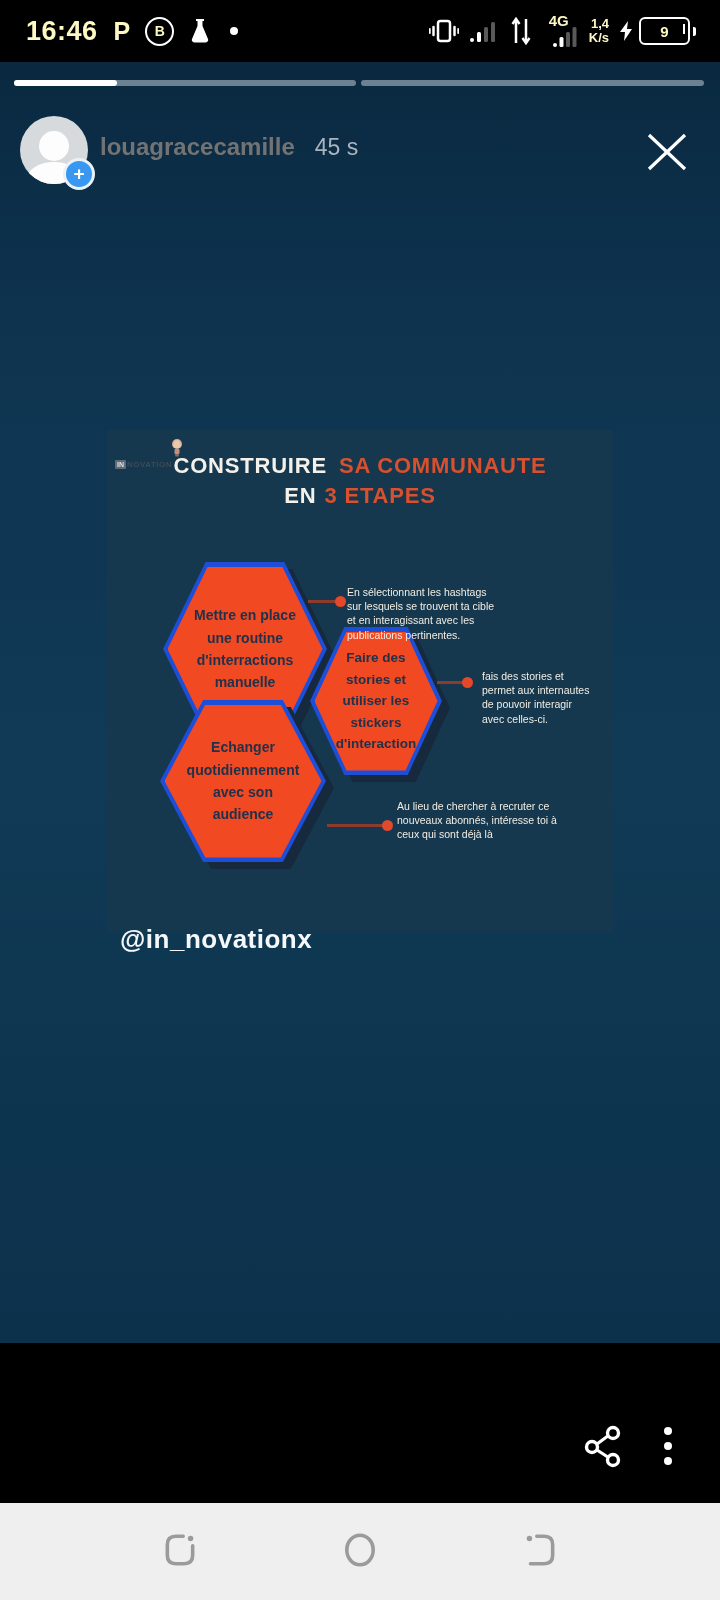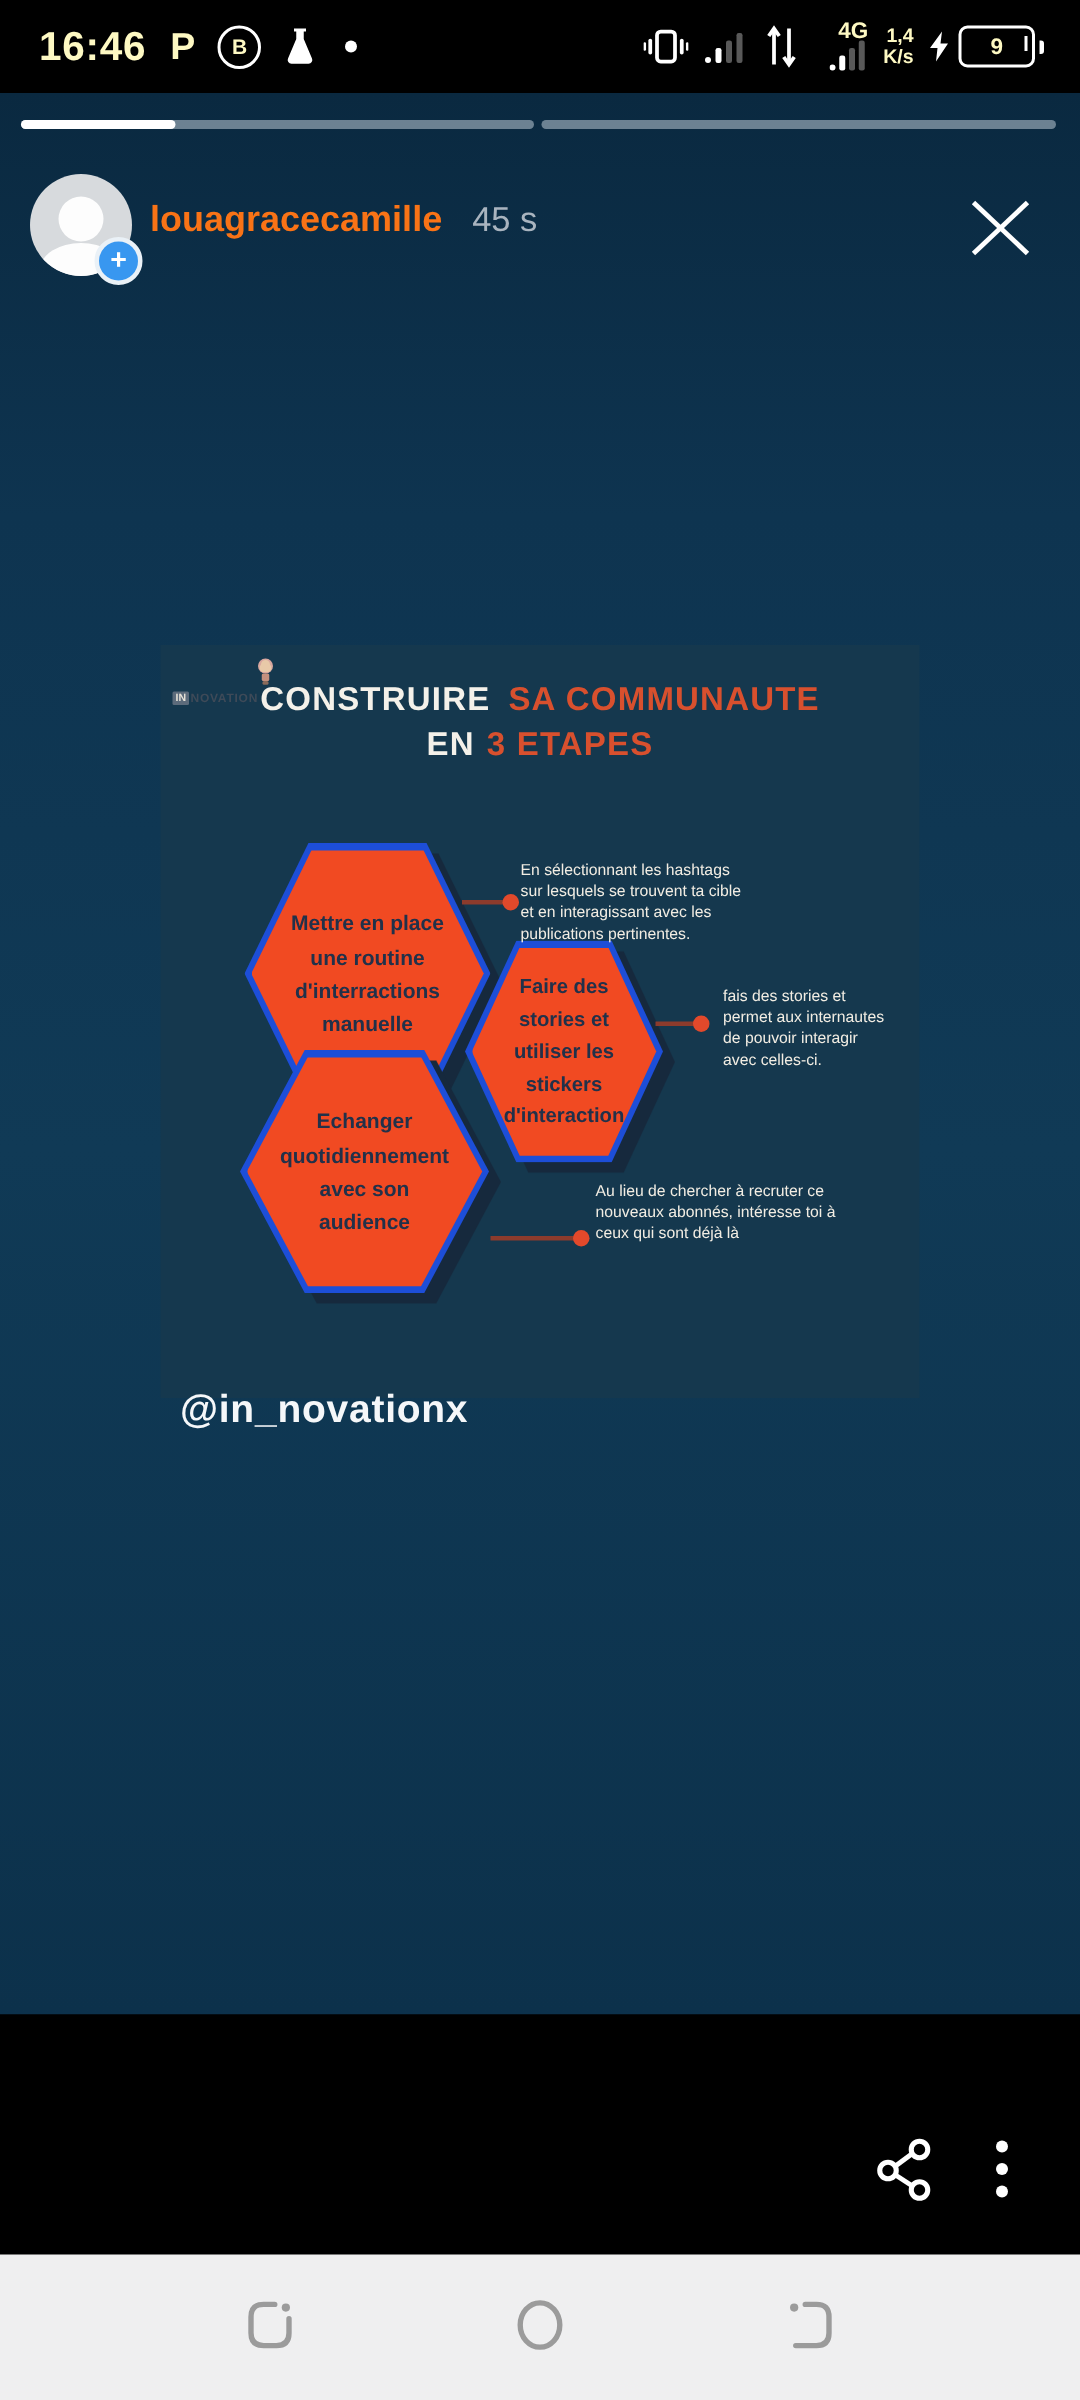--- a/index.html
+++ b/index.html
@@ -11,21 +11,21 @@
               display:flex;align-items:center;color:#fef9c3;}
   .sb-time{margin-left:26px;font-size:27px;font-weight:bold;letter-spacing:0.5px;}
   .sb-left{display:flex;align-items:center;gap:15px;margin-left:16px;}
   .sb-p{font-size:25px;font-weight:bold;}
   .sb-bcircle{width:25px;height:25px;border:2px solid #fff;border-radius:50%;
               display:flex;align-items:center;justify-content:center;font-size:14px;font-weight:bold;}
   .sb-dot{width:8px;height:8px;background:#fff;border-radius:50%;margin-left:4px;}
   .sb-right{margin-left:auto;display:flex;align-items:center;gap:10px;padding-right:24px;}
   .sb-speed{font-size:13px;line-height:1.1;text-align:right;font-weight:bold;}
   .sb-4g{position:relative;width:36px;height:36px;}
-  .sb-4g .lbl{position:absolute;left:16px;top:-1px;font-size:15px;font-weight:bold;}
+  .sb-4g .lbl{position:absolute;left:6px;top:-1px;font-size:15px;font-weight:bold;}
   .sb-4g svg{position:absolute;right:0;bottom:1px;}
   .battery{position:relative;width:47px;height:24px;border:2.5px solid #fff;border-radius:6px;
            display:flex;align-items:center;justify-content:center;}
   .battery .lvl{font-size:15px;font-weight:bold;}
   .battery .chg{position:absolute;right:3px;top:5px;width:2.5px;height:10px;background:#fff;}
   .battery-nub{width:3px;height:9px;background:#fff;border-radius:0 2px 2px 0;margin-left:-7px;}
 
   
   .story-bg{position:absolute;left:0;top:62px;width:720px;height:1281px;
             background:linear-gradient(180deg,#0A2940 0%,#0E3450 22%,#103A56 55%,#0C314B 100%);}
@@ -37,21 +37,21 @@
   .avatar{position:absolute;left:20px;top:116px;width:68px;height:68px;border-radius:50%;
           background:#D7DADD;overflow:visible;}
   .avatar .mask{position:absolute;inset:0;border-radius:50%;overflow:hidden;}
   .avatar .head{position:absolute;left:19px;top:15px;width:30px;height:30px;border-radius:50%;background:#FDFDFD;}
   .avatar .body{position:absolute;left:7px;top:46px;width:54px;height:34px;border-radius:50%;background:#FDFDFD;}
   .plus-badge{position:absolute;left:43px;top:42px;width:26px;height:26px;border-radius:50%;
               background:#3897F0;border:3px solid #EAF1F7;display:flex;align-items:center;justify-content:center;}
   .plus-badge span{color:#fff;font-size:19px;font-weight:bold;line-height:1;margin-top:-2px;}
 
   .header-row{position:absolute;left:100px;top:133px;display:flex;align-items:baseline;gap:20px;}
-  .username{color:#f97316;font-size:24px;font-weight:bold;}
+  .username{color:#737373;font-size:24px;font-weight:bold;}
   .timestamp{color:#A9B4BF;font-size:23px;}
   .close-btn{position:absolute;left:636px;top:124px;width:62px;height:56px;
              display:flex;align-items:center;justify-content:center;}
 
   
   .card{position:absolute;left:107px;top:430px;width:506px;height:502px;background:#15384E;}
   .logo{position:absolute;left:8px;top:8px;width:70px;text-align:right;}
   .logo .bulb{margin-left:12px;}
   .logo-row{display:flex;align-items:center;margin-top:-2px;}
   .logo-in{background:#5C6B7B;color:#E8E3D8;font-size:7px;font-weight:bold;padding:1px 2px;border-radius:1px;}
@@ -76,21 +76,21 @@
   .hex2{left:203px;top:197px;width:132px;height:148px;z-index:2;}
   .hex2 .hex-label{font-size:13.5px;width:80%;}
   .hex3{left:53px;top:270px;width:166px;height:162px;}
 
   .conn{position:absolute;height:3px;background:#8C3B2C;z-index:3;}
   .conn-dot{position:absolute;width:11px;height:11px;border-radius:50%;background:#E2492B;z-index:3;}
   .conn1{left:201px;top:170px;width:32px;}  .dot1{left:228px;top:166px;}
   .conn2{left:330px;top:251px;width:30px;}  .dot2{left:355px;top:247px;}
   .conn3{left:220px;top:394px;width:60px;}  .dot3{left:275px;top:390px;}
 
-  .note{position:absolute;color:#F2EDE3;font-size:10.5px;line-height:1.35;z-index:3;}
+  .note{position:absolute;color:#F2EDE3;font-size:10.5px;line-height:1.35;z-index:3;margin-top:12px;}
   .note1{left:240px;top:143px;width:156px;}
   .note2{left:375px;top:227px;width:114px;}
   .note3{left:290px;top:357px;width:160px;}
 
   .mention{position:absolute;left:120px;top:924px;color:#F5F7F9;font-size:26px;
            font-weight:600;letter-spacing:0.5px;}
 
   
   .bottom-black{position:absolute;left:0;top:1343px;width:720px;height:160px;background:#000;}
   .share-btn{position:absolute;left:578px;top:1421px;width:50px;height:50px;

